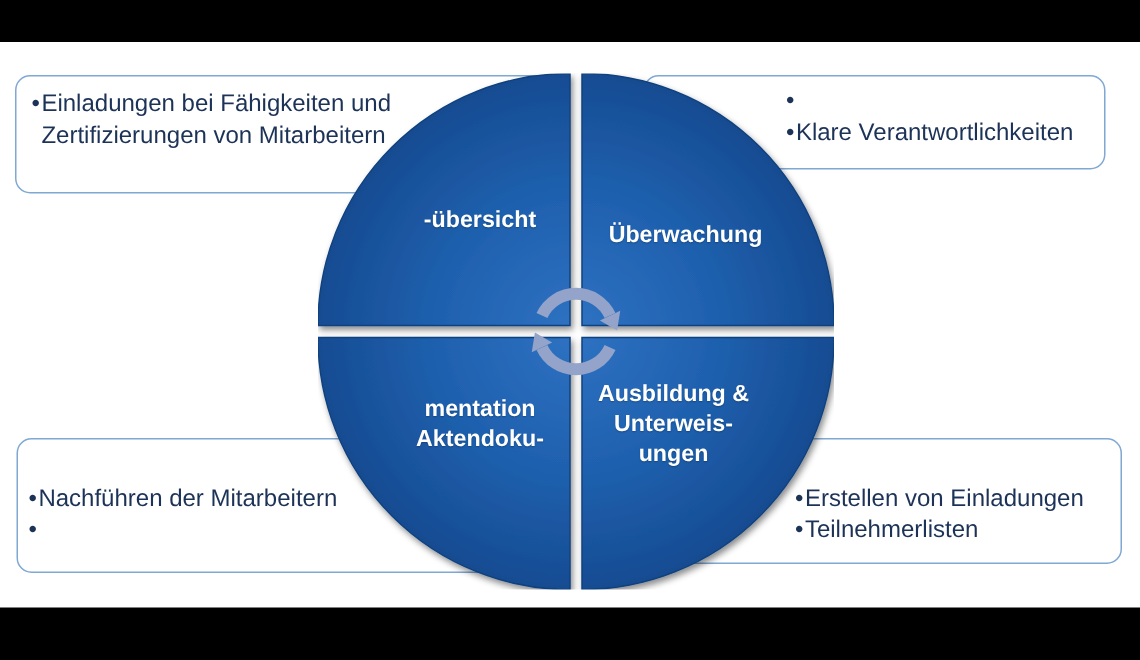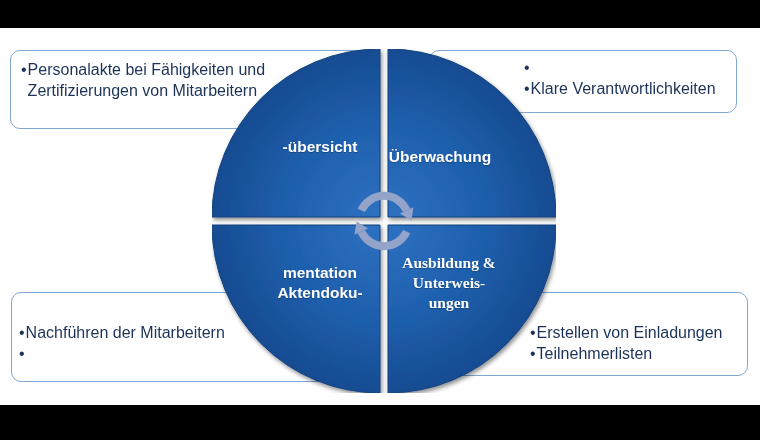--- a/index.html
+++ b/index.html
@@ -23,23 +23,23 @@
 
   .wheel-wrap { position:absolute; left:212px; top:49px; z-index:2; }
 
   .qlabel {
     position:absolute; width:160px; z-index:3; text-align:center;
     color:#ffffff; font-weight:bold; font-size:15.5px; line-height:20px;
     text-shadow:0 1px 1px rgba(0,0,0,0.25);
   }
   .qlabel span { display:block; }
   #ql-1 { left:240px; top:137px; }
-  #ql-2 { left:360px; top:147px; }
+  #ql-2 { left:377px; top:147px; }
   #ql-3 { left:240px; top:263px; }
-  #ql-4 { left:369px; top:253px;font-family:Liberation Serif, serif; }
+  #ql-4 { left:369px; top:253px; }
 
   #co-tl { left:10px;  top:50px;  width:362px; height:79px; }
   #co-tl .body { left:10px; top:8px; }
   #co-tr { left:429px; top:50px;  width:308px; height:63px; }
   #co-tr .body { left:94px; top:6px; }
   #co-bl { left:11px;  top:292px; width:361px; height:90px; }
   #co-bl .body { left:7px; top:29px; }
   #co-br { left:430px; top:292px; width:318px; height:84px; }
   #co-br .body { left:99px; top:29px; }
 </style>
@@ -49,21 +49,21 @@
 <div class="stage">
 
   <div class="letterbox top"></div>
   <div class="letterbox bottom"></div>
 
   <div class="callout" id="co-tl">
     <div class="body">
       <div class="item">
         <span class="bullet">•</span>
         <span class="lines">
-          <span>Personalakte bei Fähigkeiten und</span>
+          <span>Einladungen bei Fähigkeiten und</span>
           <span>Zertifizierungen von Mitarbeitern</span>
         </span>
       </div>
     </div>
   </div>
 
   <div class="callout" id="co-tr">
     <div class="body">
       <div class="item">
         <span class="bullet">•</span>

